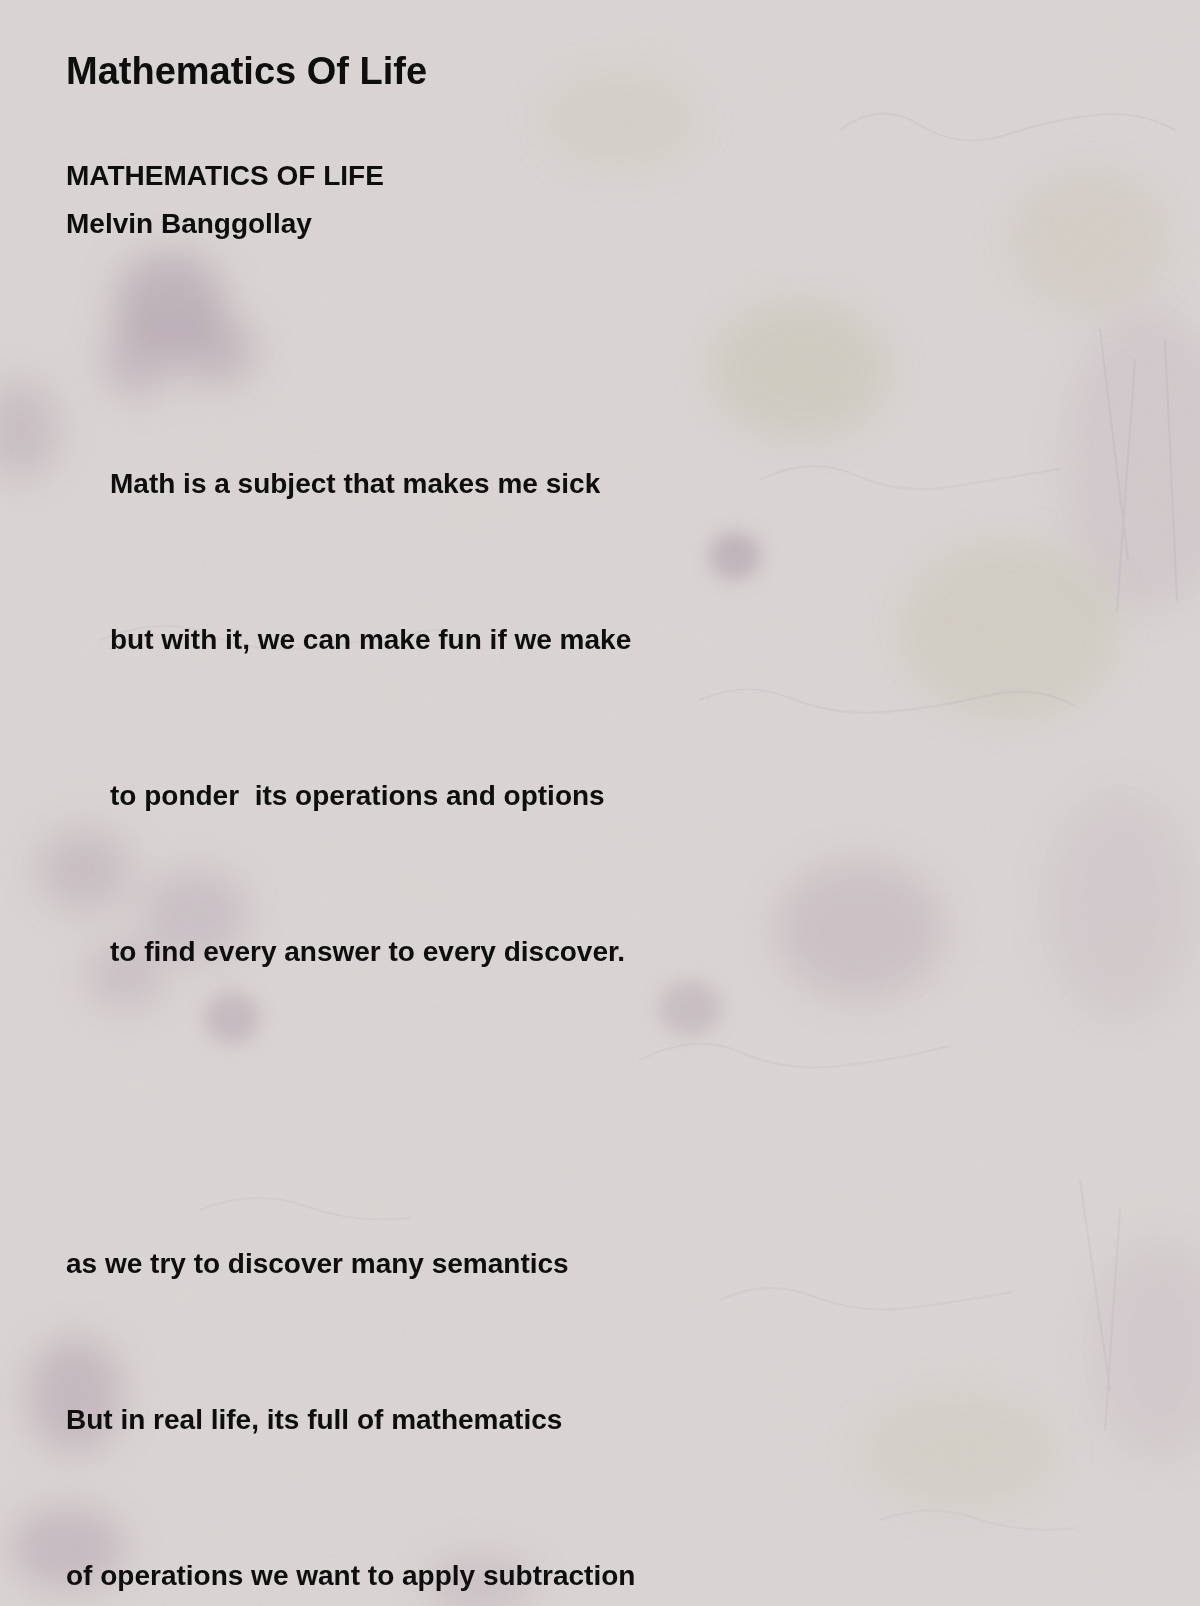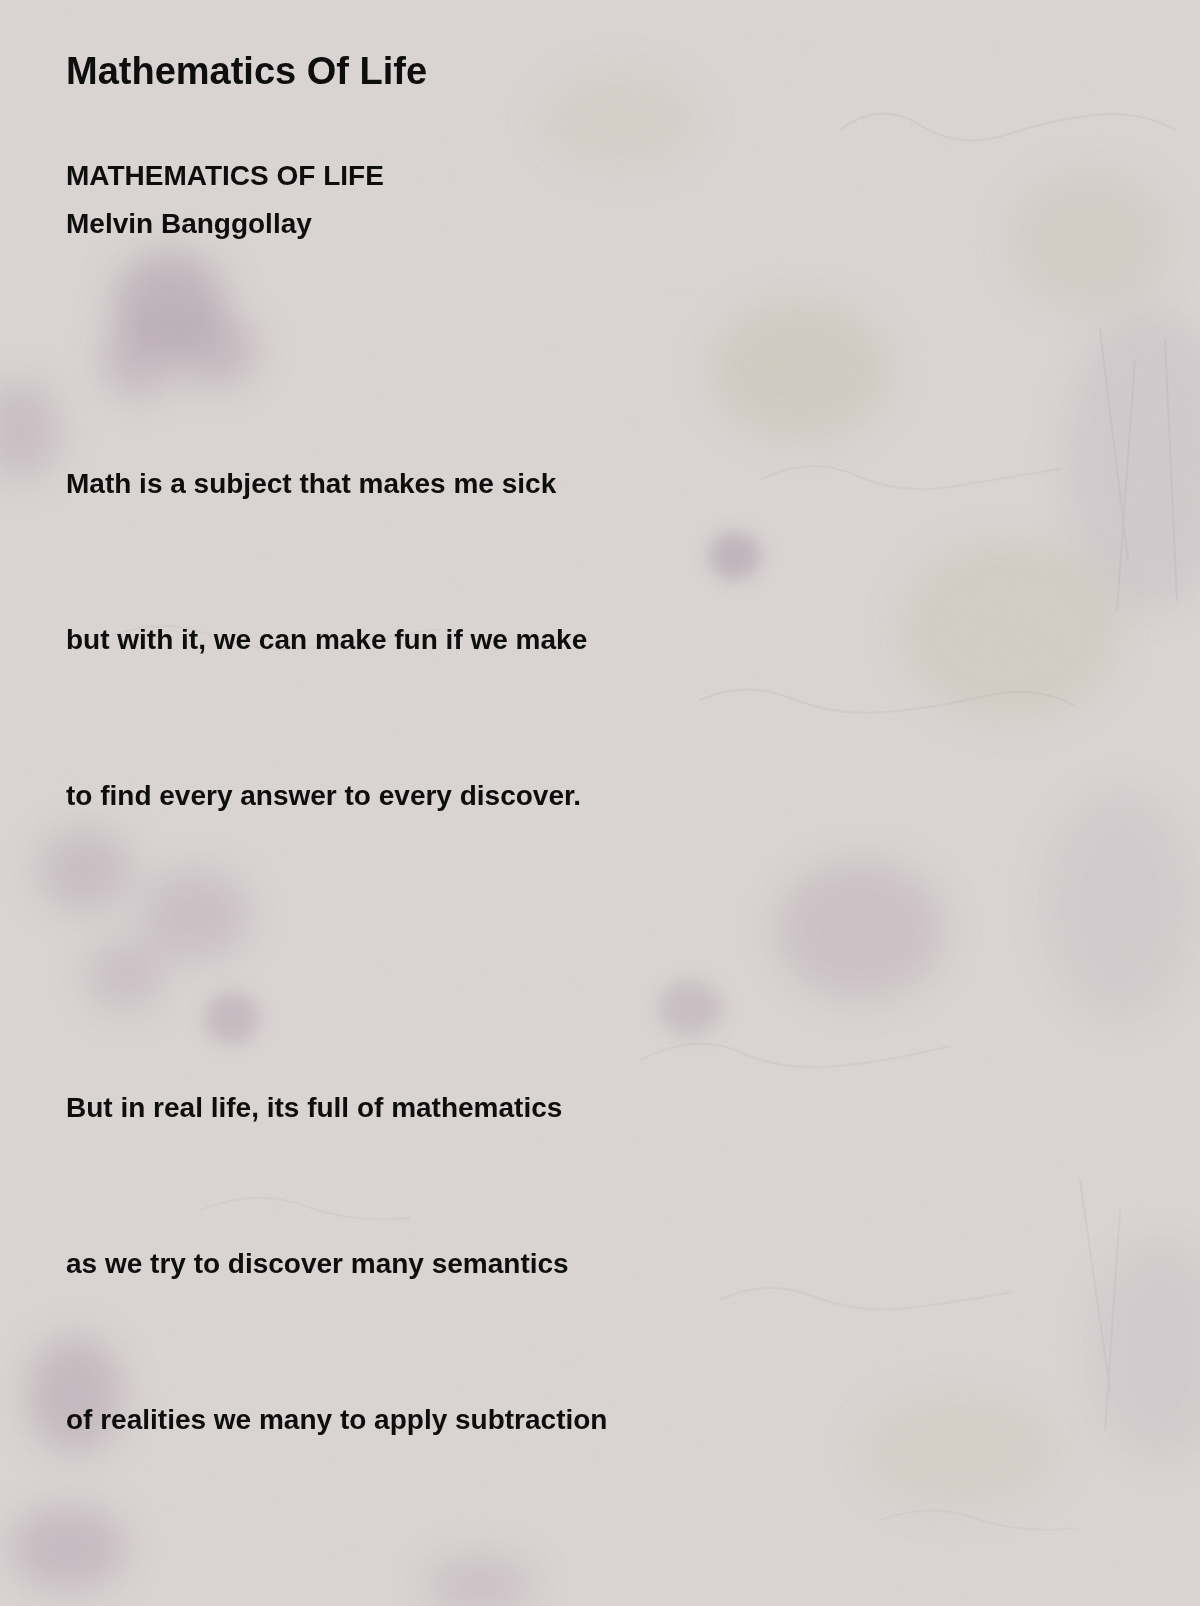--- a/index.html
+++ b/index.html
@@ -37,21 +37,21 @@
   }
   .poem-head p { margin: 0; }
   .stanza {
     font-size: 28px;
     font-weight: bold;
     line-height: 52px;
     white-space: pre-wrap;
     margin: 0;
   }
   .stanza p { margin: 0; }
-  .stanza.first { margin-top: 106px; }
+  .stanza.first { margin-top: 106px; margin-left: 44px; }
   .stanza.next  { margin-top: 52px; }
 </style>
 </head>
 <body>
 
 <svg class="bg-texture" width="1200" height="1606" viewBox="0 0 1200 1606" xmlns="http://www.w3.org/2000/svg" aria-hidden="true">
   <defs>
     <filter id="mottle" x="0" y="0" width="100%" height="100%">
       <feTurbulence type="fractalNoise" baseFrequency="0.006 0.009" numOctaves="4" seed="7" stitchTiles="stitch"></feTurbulence>
       <feColorMatrix type="matrix" values="0 0 0 0 0.72  0 0 0 0 0.68  0 0 0 0 0.70  0 0 0 0.9 0"></feColorMatrix>
@@ -123,23 +123,24 @@
   <h1 class="page-title">Mathematics Of Life</h1>
 
   <div class="poem-head">
     <p>MATHEMATICS OF LIFE</p>
     <p>Melvin Banggollay</p>
   </div>
 
   <div class="stanza first">
     <p>Math is a subject that makes me sick</p>
     <p>but with it, we can make fun if we make</p>
+    <p>to ponder  its operations and options</p>
     <p>to find every answer to every discover.</p>
   </div>
 
   <div class="stanza next">
+    <p>as we try to discover many semantics</p>
     <p>But in real life, its full of mathematics</p>
-    <p>as we try to discover many semantics</p>
-    <p>of realities we many to apply subtraction</p>
+    <p>of operations we want to apply subtraction</p>
     
   </div>
 
 </div>
 
 </body></html>

